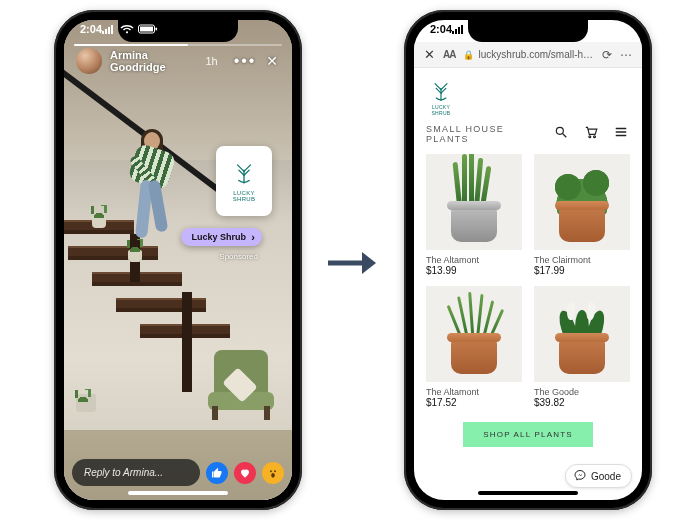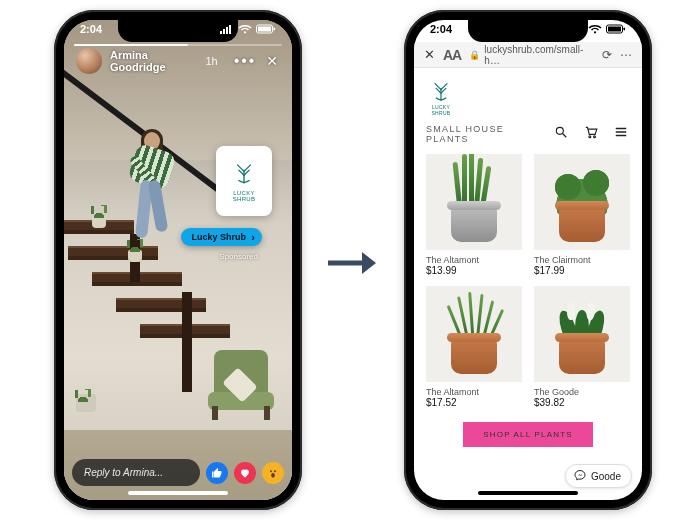--- a/index.html
+++ b/index.html
@@ -49,21 +49,21 @@
     width: 100px; height: 4px;
     border-radius: 3px;
     z-index: 60;
   }
   .home-bar.light { background: #fff; }
   .home-bar.dark  { background: #000; }
 
   .status {
     position: absolute;
     top: 3px; width: 100%;
-    display: flex; justify-content: space-between;
+    display: flex; 
     padding: 0 16px;
     font-size: 11px; font-weight: 600;
     z-index: 55;
   }
   .status.light { color: #fff; }
   .status.dark  { color: #000; }
   .status-icons { display: flex; gap: 4px; align-items: center; }
   .sig-icon svg, .wifi-icon svg, .batt-icon svg { display:block; }
 
   
@@ -143,21 +143,21 @@
     box-shadow:0 2px 8px rgba(0,0,0,.25);
     display:flex; flex-direction:column; align-items:center; justify-content:center;
     z-index:30;
   }
   .logo-icon { width:26px; height:26px; position:relative; }
   .big-tag .logo-text { font-size:6px; color:#0f766e; text-align:center; line-height:1; margin-top:3px; letter-spacing:.3px;}
   .big-tag .logo-sub  { font-size:6px; color:#0f766e; letter-spacing:.3px;}
 
   .pill-tag {
     position:absolute; top:208px; right:30px;
-    background:#0ea5e9; color:#111; border-radius:14px;
+    background:#c4b5fd; color:#111; border-radius:14px;
     font-size:9px; font-weight:600;
     padding:4px 16px 4px 10px;
     box-shadow:0 2px 6px rgba(0,0,0,.3);
     z-index:30;
   }
   .pill-tag::after{content:"›"; position:absolute; right:7px; top:3px; font-size:11px;}
   .sponsored {
     position:absolute; top:232px; right:34px;
     color:rgba(255,255,255,.92); font-size:8px; z-index:30;
     text-shadow:0 0 3px rgba(0,0,0,.6);
@@ -181,21 +181,21 @@
   .browser-bar {
     position:absolute; top:22px; left:0; right:0; height:26px;
     background:#f4f4f5;
     display:flex; align-items:center; gap:8px;
     padding:0 10px; font-size:10px; color:#5a5a5a;
     border-bottom:1px solid #e4e4e6;
     z-index:30;
   }
   .url-wrap { flex:1; display:flex; align-items:center; gap:4px; color:#5a5a5a;}
   .lock-icon { color:#2ba24c; font-size:9px; }
-  .aa-icon { font-size:14px; letter-spacing:-1px; font-weight:600;}
+  .aa-icon { font-size:10px; letter-spacing:-1px; font-weight:600;}
   .refresh-icon, .more-dots-r { font-size:12px; }
 
   .site { position:absolute; top:48px; bottom:0; left:0; right:0; padding:10px 12px 40px; overflow:hidden;}
   .site-header { display:flex; align-items:center; gap:8px; margin:2px 0 8px; }
   .site-logo { width:30px; display:flex; flex-direction:column; align-items:center; }
   .site-logo .t1{ font-size:5px; color:#0f766e; letter-spacing:.3px;}
   .headline { color:#0f9488; font-weight:300; line-height:1.02; letter-spacing:1px;
     font-size:19px; font-family: "Helvetica Neue", Arial, sans-serif;}
 
   .subnav { display:flex; align-items:center; gap:12px; margin:6px 0 10px;}
@@ -236,21 +236,21 @@
   .f-peace{ position:absolute; bottom:38px; width:50px; height:54px;}
   .f-peace span{position:absolute;bottom:0;width:14px;height:34px;border-radius:50% 50% 40% 40%;
     background:#2d6b2a;}
   .f-peace .fl{position:absolute;bottom:24px;width:8px;height:18px;background:#f4f4ef;border-radius:60% 60% 50% 50%;}
 
   .pname { font-size:9px; color:#555; margin-top:5px;}
   .pprice{ font-size:10px; color:#111; font-weight:500;}
 
   .shop-all{
     display:block; width:130px; margin:14px auto 0;
-    background:#ec4899; color:#333; text-align:center;
+    background:#86efac; color:#333; text-align:center;
     font-size:8px; letter-spacing:1.2px; padding:8px 0;
   }
   .send-pill{
     position:absolute; right:10px; bottom:12px;
     background:#fff; border:1px solid #ddd; border-radius:16px;
     padding:4px 10px 4px 8px; font-size:10px; color:#222;
     display:flex; align-items:center; gap:5px;
     box-shadow:0 1px 3px rgba(0,0,0,.1); z-index:35;
   }
 

